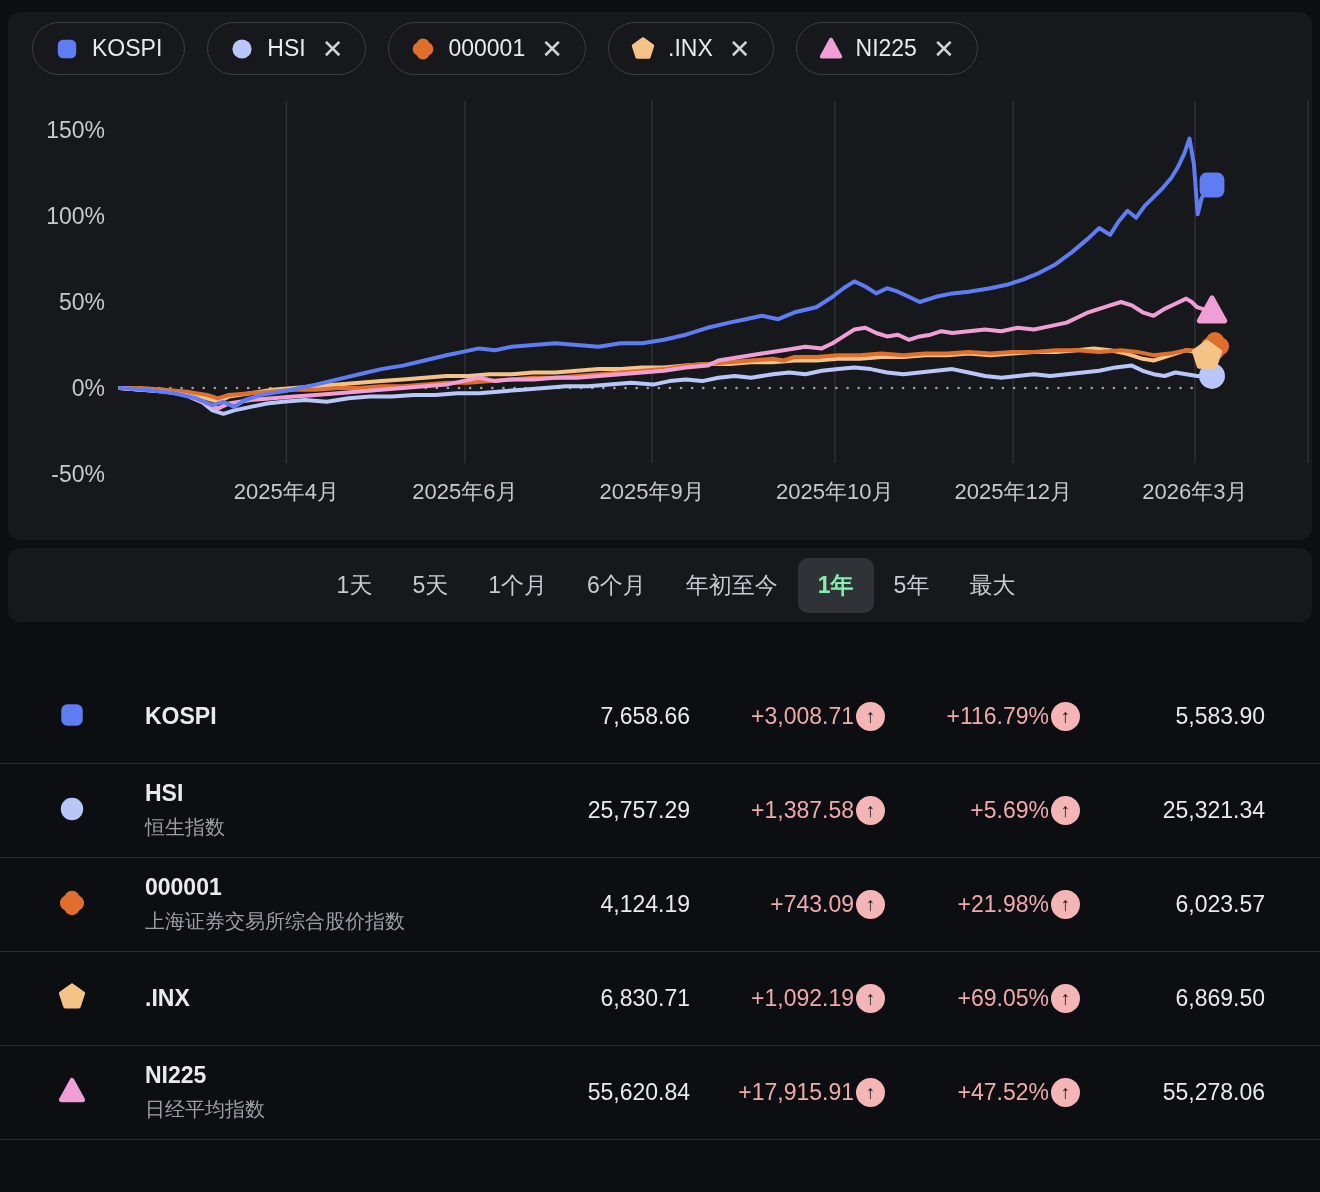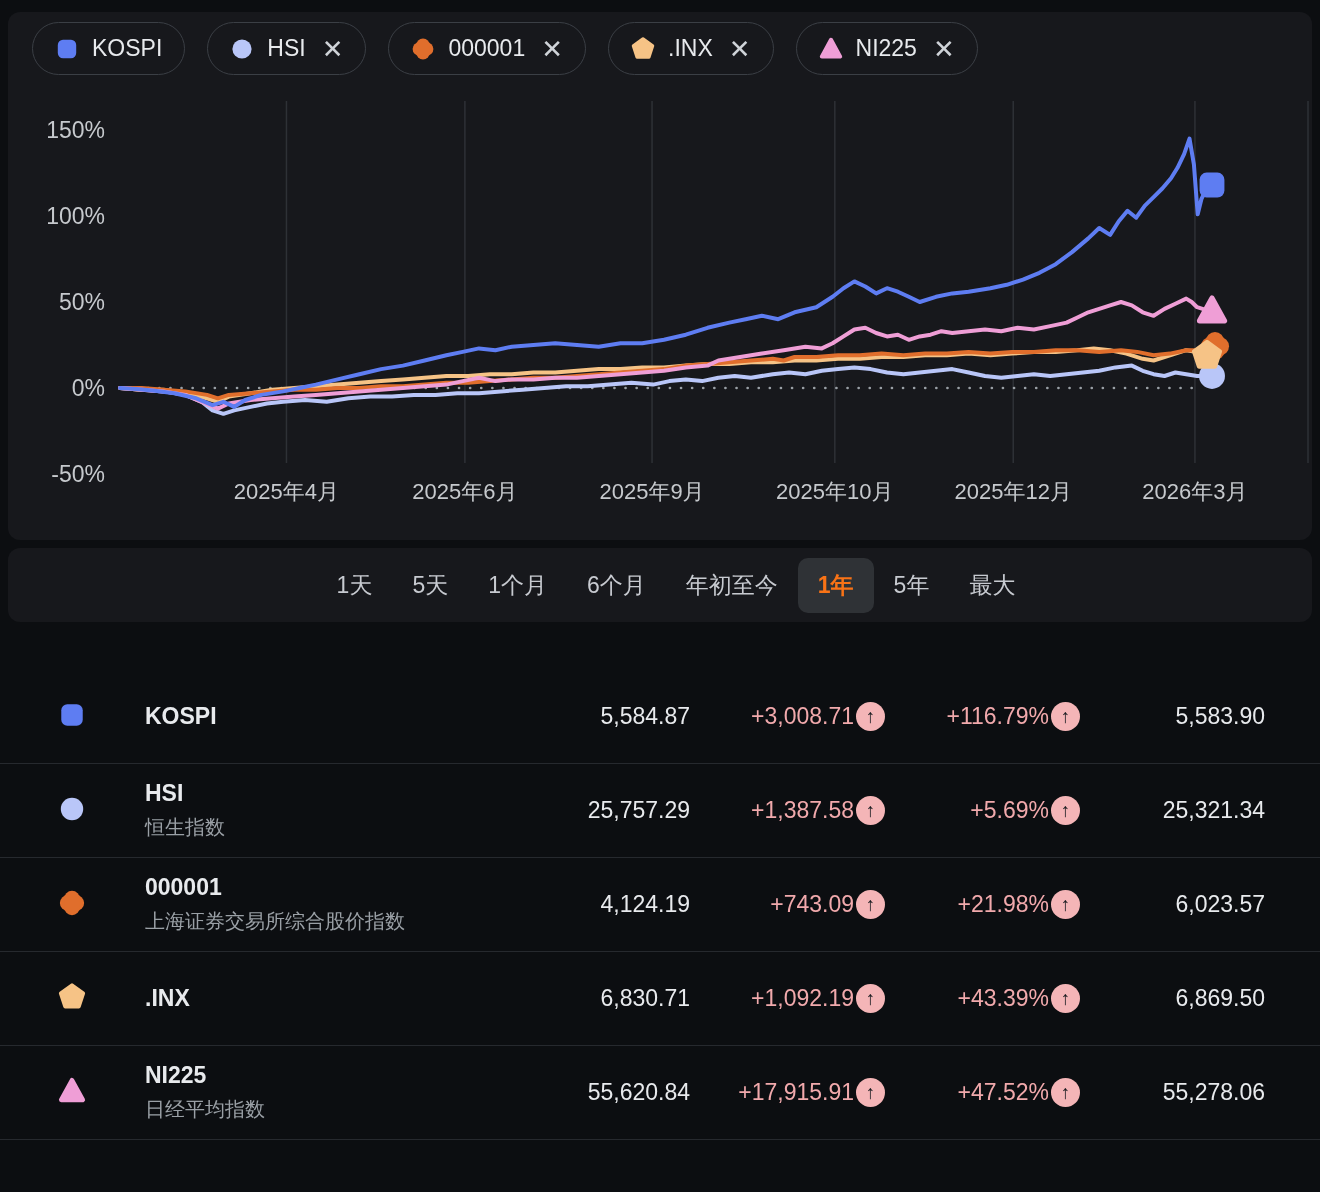--- a/index.html
+++ b/index.html
@@ -30,21 +30,21 @@
   .tabs-card {
     background: var(--card-bg,#17181c);
     border-radius:12px; margin:8px 8px 0; height:74px;
     display:flex; align-items:center; padding-left:32px; justify-content:center;
   }
   .tab {
     font-size:23px; color:var(--tab-text,#c7cad0); padding:12px 20px;
     border:none; background:none; border-radius:10px; font-family:inherit; cursor:pointer;
     white-space:nowrap;
   }
-  .tab.selected { background:var(--tab-selected-bg,#2f3236); color:#f97316; font-weight:bold; }
+  .tab.selected { background:var(--tab-selected-bg,#2f3236); color:#86efac; font-weight:bold; }
 
   .table { margin-top:48px; }
   .t-header, .t-row {
     display:grid;
     grid-template-columns: 87px 345px 200px 195px 195px 185px;
     align-items:center;
     padding: 0 55px 0 58px;
   }
   .t-header { height:64px; font-size:22px; color:#c4c7cc; border-bottom:1px solid var(--header-divider,#3b3e43); }
   .t-header .right { text-align:right; }
@@ -171,21 +171,21 @@
 
   <div class="t-row">
     <div><span class="shape-icon">
           <svg width="28" height="28" viewBox="-15 -15 30 30">
             <rect x="-11.5" y="-11.5" width="23" height="23" rx="6.5" fill="#5e7df2"></rect>
           </svg>
         </span></div>
     <div>
         <div class="sym">KOSPI</div>
       </div>
-    <div class="num">5,584.87</div>
+    <div class="num">7,658.66</div>
     <div class="chg">
         <span class="chg-text">+3,008.71</span>
         <span class="badge">↑</span>
       </div>
     <div class="chg">
         <span class="chg-text">+116.79%</span>
         <span class="badge">↑</span>
       </div>
     <div class="num">5,583.90</div>
   </div>
@@ -243,21 +243,21 @@
         </span></div>
     <div>
         <div class="sym">.INX</div>
       </div>
     <div class="num">6,830.71</div>
     <div class="chg">
         <span class="chg-text">+1,092.19</span>
         <span class="badge">↑</span>
       </div>
     <div class="chg">
-        <span class="chg-text">+43.39%</span>
+        <span class="chg-text">+69.05%</span>
         <span class="badge">↑</span>
       </div>
     <div class="num">6,869.50</div>
   </div>
 
   <div class="t-row">
     <div><span class="shape-icon">
           <svg width="28" height="28" viewBox="-15 -15 30 30">
             <path d="M0,-11.5 L11.5,9.5 L-11.5,9.5 Z" fill="#ef9ed6" stroke="#ef9ed6" stroke-width="5" stroke-linejoin="round"></path>
           </svg>

